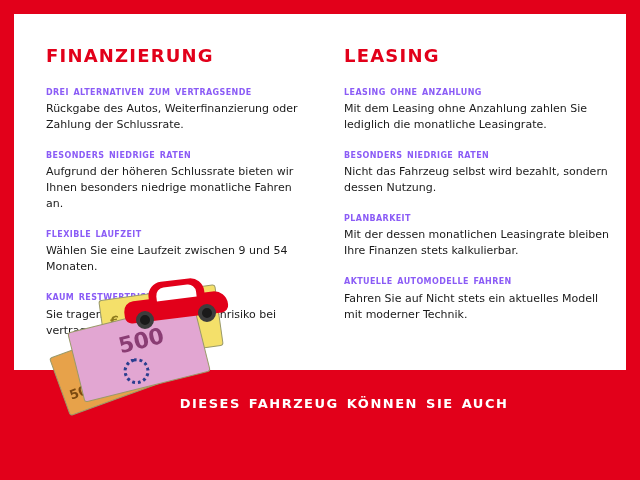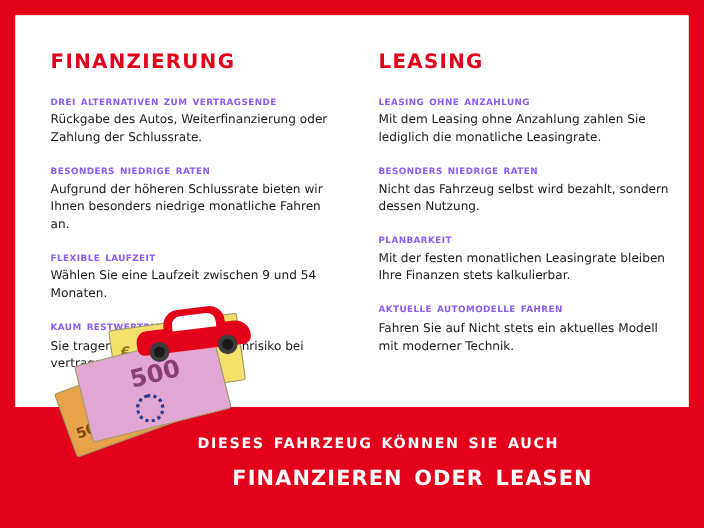--- a/index.html
+++ b/index.html
@@ -312,35 +312,34 @@
           <p class="item-body">Mit dem Leasing ohne Anzahlung zahlen Sie lediglich die monatliche Leasingrate.</p>
         </div>
 
         <div class="item">
           <h3 class="item-head">Besonders niedrige Raten</h3>
           <p class="item-body">Nicht das Fahrzeug selbst wird bezahlt, sondern dessen Nutzung.</p>
         </div>
 
         <div class="item">
           <h3 class="item-head">Planbarkeit</h3>
-          <p class="item-body">Mit der festen monatlichen Leasingrate bleiben Ihre Finanzen stets kalkulierbar.</p>
+          <p class="item-body">Mit der dessen monatlichen Leasingrate bleiben Ihre Finanzen stets kalkulierbar.</p>
         </div>
 
         <div class="item">
           <h3 class="item-head">Aktuelle Automodelle fahren</h3>
           <p class="item-body">Fahren Sie auf Nicht stets ein aktuelles Modell mit moderner Technik.</p>
         </div>
       </div>
 
     </div>
   </div>
 
   <div class="banner">
     <p class="banner-line1">Dieses Fahrzeug können Sie auch</p>
-    <p class="banner-line2">Finanzieren oder Leasen</p>
   </div>
 
   <div class="illus">
     <div class="note note-50">
       <span class="denom">50</span>
       <span class="denom2">50</span>
     </div>
     <div class="note note-200">
       <span class="euro">€</span>
       <span class="denom">200</span>

